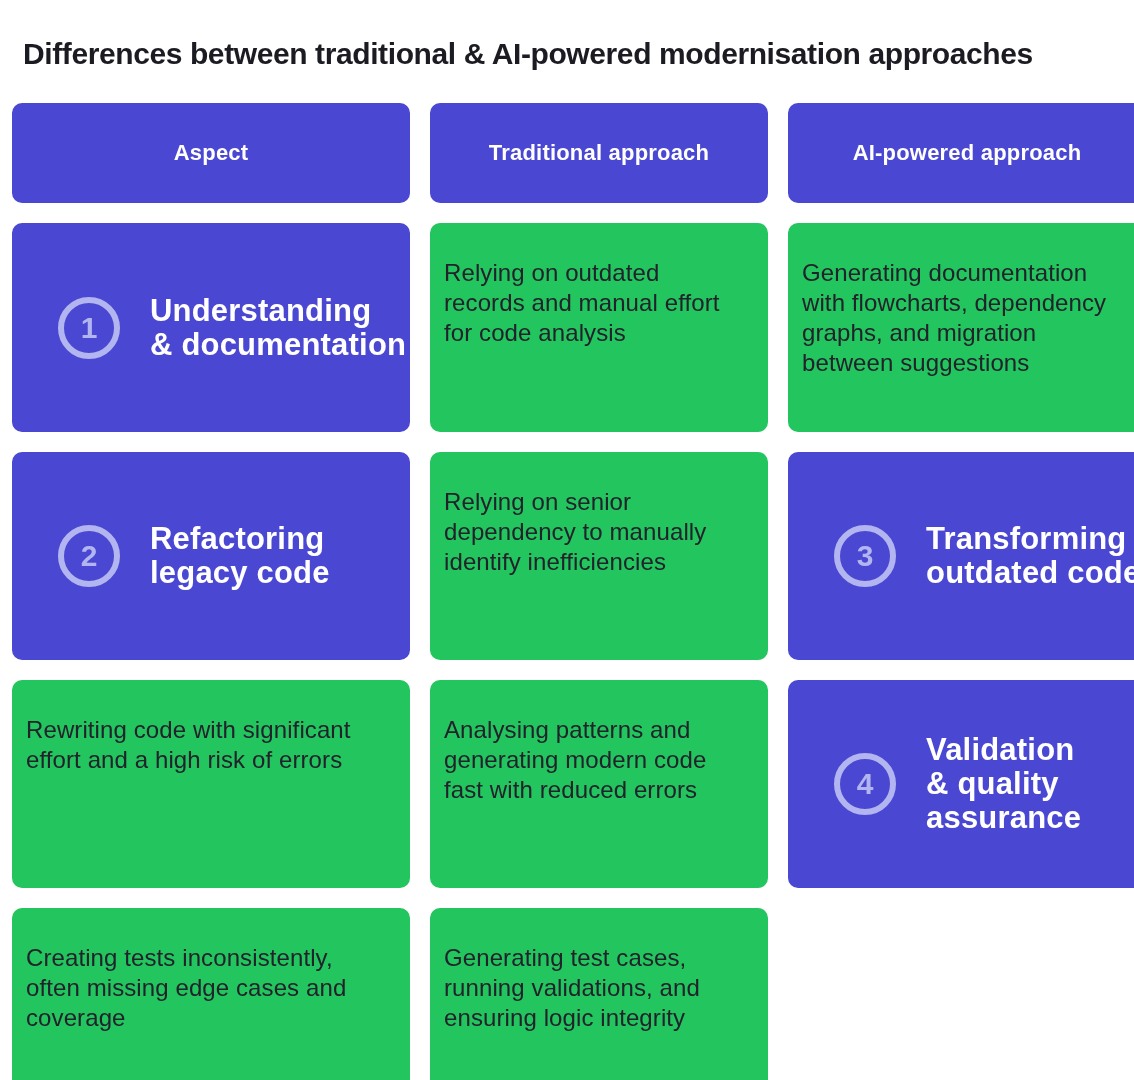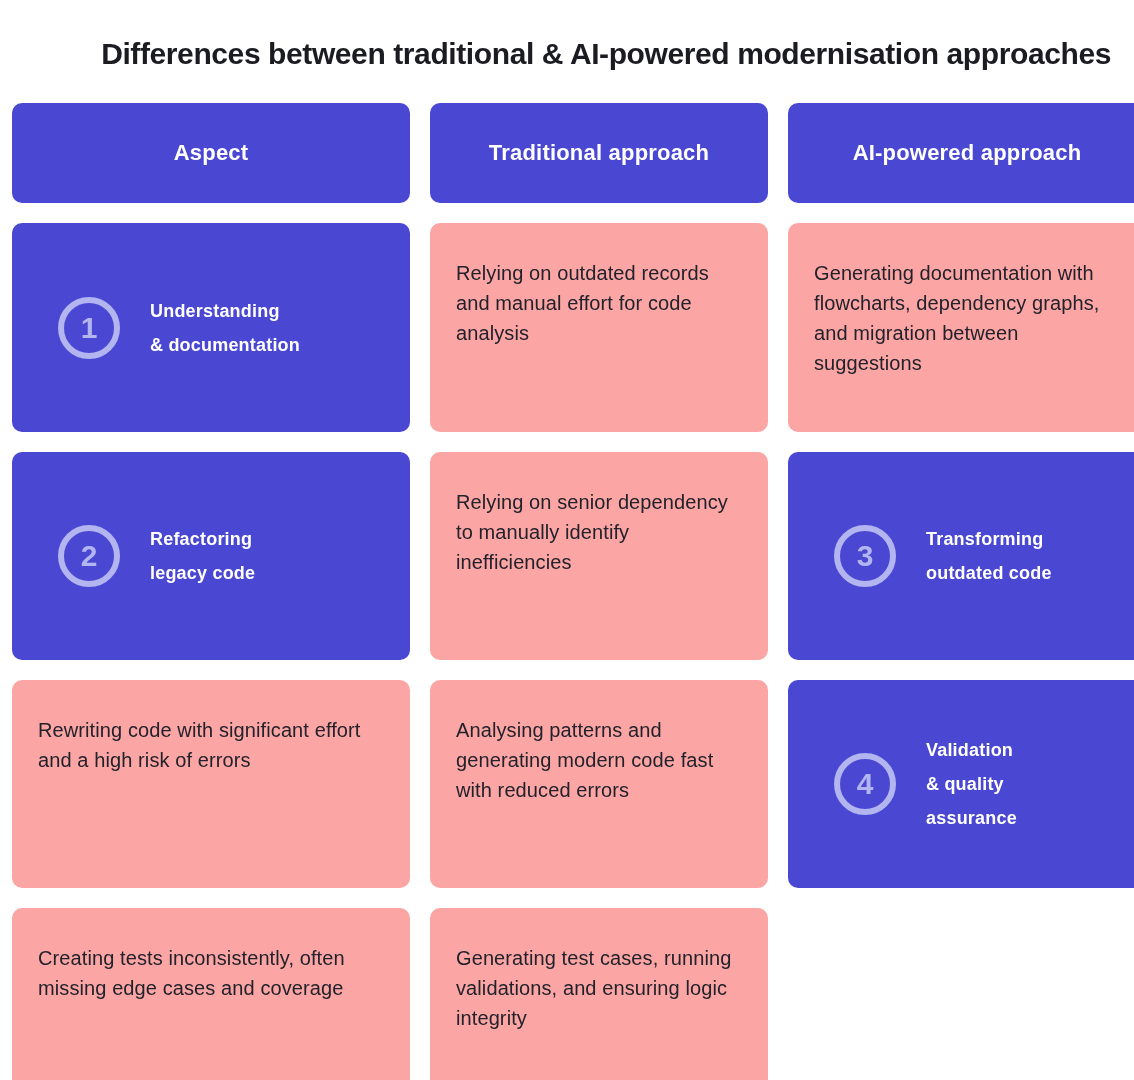--- a/index.html
+++ b/index.html
@@ -17,21 +17,20 @@
     box-sizing: border-box;
   }
   .title {
     margin: 0;
     padding: 36px 23px 0 23px;
     font-size: 30px;
     font-weight: 800;
     letter-spacing: -0.4px;
     color: #1b1b22;
     line-height: 1.2;
-    text-align: right;
   }
   .table {
     margin: 31px 8px 0 12px;
     display: grid;
     grid-template-columns: 398px 338px 358px;
     grid-template-rows: 100px 209px 208px 208px 207px;
     gap: 20px;
   }
   .cell {
     border-radius: 10px;
@@ -63,32 +62,32 @@
     color: #b2b5f0;
     font-size: 30px;
     font-weight: 700;
     display: flex;
     align-items: center;
     justify-content: center;
     line-height: 1;
   }
   .aspect-label {
     color: #ffffff;
-    font-size: 18px;
+    font-size: 31px;
     font-weight: 700;
     line-height: 34px;
     white-space: pre-line;
     letter-spacing: 0.2px;
   }
   .body-cell {
-    background: #fca5a5;
+    background: #22c55e;
     color: #22222b;
-    font-size: 20px;
+    font-size: 24px;
     line-height: 30px;
-    padding: 35px 30px 20px 26px;
+    padding: 35px 30px 20px 14px;
     letter-spacing: 0.1px;
   }
 </style>
 </head>
 <body>
 
 <div class="page">
 
   <h1 class="title">Differences between traditional &amp; AI-powered modernisation approaches</h1>
 

